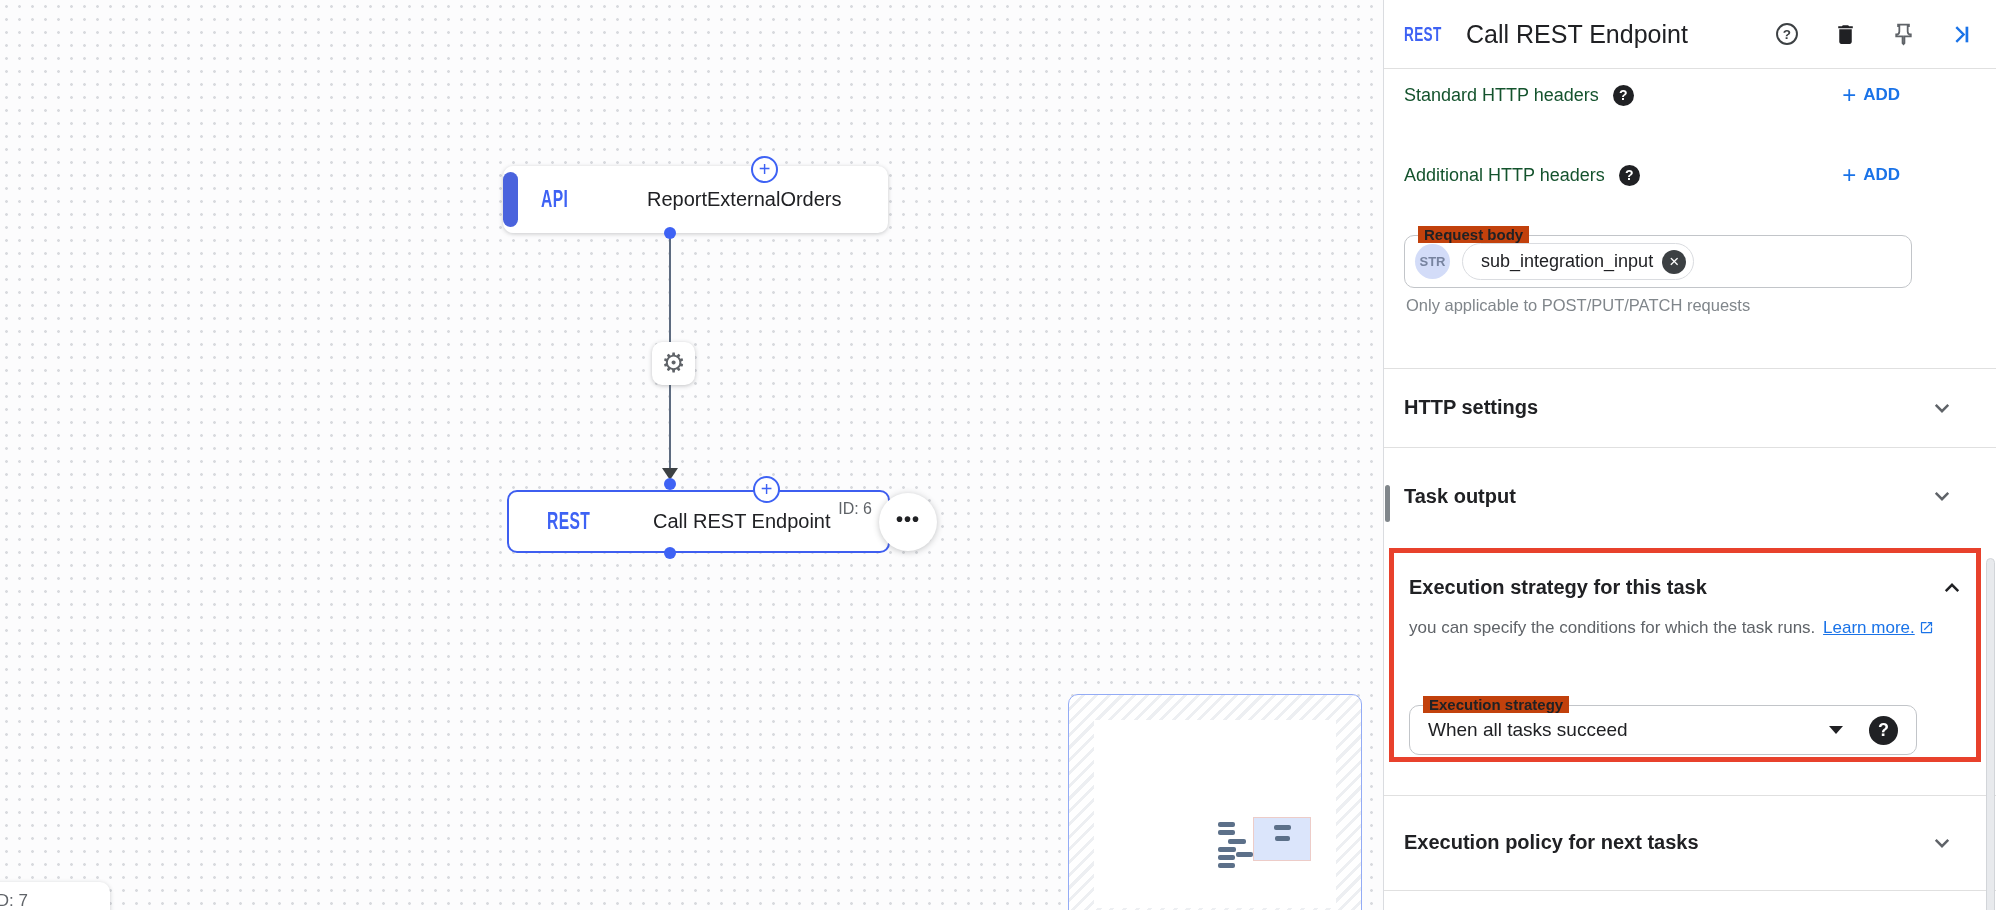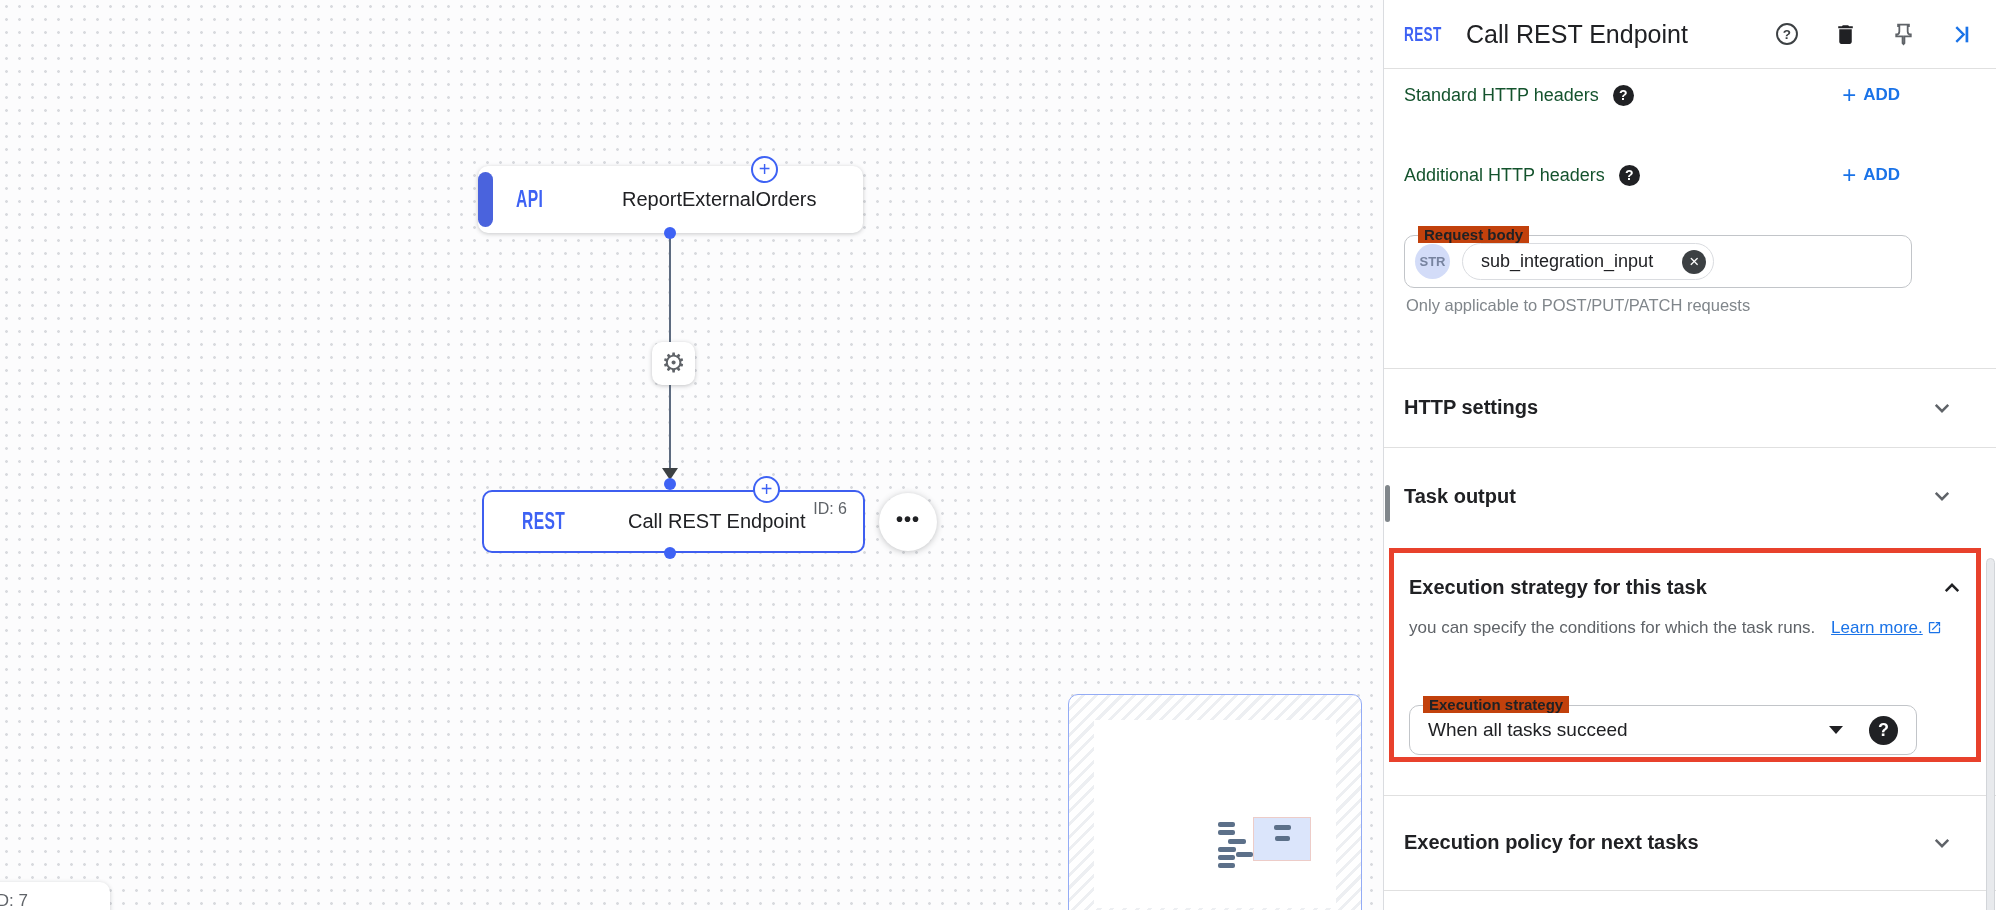--- a/index.html
+++ b/index.html
@@ -8,21 +8,21 @@
 
   
   .canvas { position:absolute; left:0; top:0; width:1383px; height:910px; background-color:#fcfcfd;
     background-image:radial-gradient(circle, #d8dade 1.3px, transparent 1.5px); background-size:13px 13px; }
 
   .edge-line { position:absolute; left:669px; top:233px; width:2px; height:240px; background:#5d6b80; }
   .edge-arrow { position:absolute; left:662px; top:468px; width:0; height:0;
     border-left:8px solid transparent; border-right:8px solid transparent; border-top:12px solid #3c4043; }
 
   .node { position:absolute; background:#fff; border-radius:10px; box-shadow:0 1px 4px rgba(60,64,67,.28);
-    display:flex; align-items:center; }
+    display:flex; align-items:center;margin-left:25px; }
   .node-api { left:478px; top:166px; width:385px; height:67px; }
   .node-rest { left:482px; top:490px; width:383px; height:63px; border:2.5px solid #3e5ef0; box-shadow:none; }
   .accent-bar { position:absolute; left:0; top:6px; width:15px; height:55px; background:#4a63dd; border-radius:8px; }
   .brandglyph { display:inline-block; font-weight:700; color:#3e62f4; transform:scaleX(.68); transform-origin:left center; letter-spacing:0.5px; }
   .node .brandglyph { font-size:23px; margin-left:38px; width:70px; }
   .node-title { font-size:20px; color:#202124; margin-left:36px; white-space:nowrap; }
   .node-id { position:absolute; right:16px; top:8px; font-size:16px; color:#5f6368; }
 
   .conn-dot { position:absolute; width:12px; height:12px; border-radius:50%; background:#3e62f4; z-index:5; }
   .plus-circle { position:absolute; width:27px; height:27px; border-radius:50%; background:#fff; border:2px solid #3e62f4;
@@ -65,34 +65,34 @@
   .add-btn { margin-left:auto; display:inline-flex; align-items:center; background:none; border:none; cursor:pointer;
     color:#1a73e8; font-weight:700; font-size:17px; font-family:"Liberation Sans",sans-serif; }
   .add-plus { font-size:24px; font-weight:400; margin-right:7px; line-height:1; }
 
   .field { position:absolute; border:1.5px solid #c2c5c9; border-radius:10px; background:#fff; display:flex; align-items:center; }
   .field-label { position:absolute; top:-10px; left:13px; background:#c2410c; padding:0 6px; font-size:15px; font-weight:700; color:#202124; white-space:nowrap; }
   .req-field { left:20px; top:235px; width:508px; height:53px; padding:0 10px; }
   .type-badge { width:35px; height:35px; border-radius:50%; background:#d3dcf8; color:#77839f; font-size:13px; font-weight:700;
     display:flex; align-items:center; justify-content:center; flex:0 0 auto; }
   .chip { display:inline-flex; align-items:center; height:37px; border:1.5px solid #dadce0; border-radius:20px;
-    padding:0 7px 0 18px; margin-left:12px; background:#fff;gap:20px; }
+    padding:0 7px 0 18px; margin-left:12px; background:#fff; }
   .chip-text { font-size:18px; color:#202124; white-space:nowrap; }
   .chip-x { width:24px; height:24px; border-radius:50%; background:#3c4043; color:#fff; font-size:17px; line-height:23px;
     text-align:center; margin-left:9px; cursor:pointer; }
   .helper-text { position:absolute; left:22px; top:296px; font-size:16.5px; color:#80868b; white-space:nowrap; }
 
   .collapse-row { position:absolute; left:0; right:0; display:flex; align-items:center; padding:0 44px 0 20px; cursor:pointer; }
   .collapse-title { font-size:20px; font-weight:700; color:#202124; }
   .chev { margin-left:auto; }
 
   .red-box { position:absolute; left:5px; top:548px; width:592px; height:214px; border:5px solid #e8412c; }
   .rb-titlerow { position:absolute; left:15px; right:14px; top:23px; display:flex; align-items:center; cursor:pointer; }
   .rb-desc { position:absolute; left:15px; top:62px; font-size:17px; color:#5f6368; line-height:25px; white-space:nowrap; }
-  .rb-desc a { color:#1a73e8; margin-left:11px; }
+  .rb-desc a { color:#1a73e8; margin-left:3px; }
   .ext-ic { margin-left:4px; vertical-align:-2px; }
   .strat-field { left:15px; top:152px; width:508px; height:50px; padding:0 18px; }
   .strat-value { font-size:19px; color:#202124; white-space:nowrap; }
   .caret-down { width:0; height:0; border-left:7px solid transparent; border-right:7px solid transparent;
     border-top:8px solid #202124; margin-left:auto; cursor:pointer; }
   .strat-field .qchip { margin-left:26px; }
 
   .scroll-thumb { position:absolute; right:1px; top:558px; width:9px; height:360px; background:#e8eaed;
     border:1px solid #d2d5d9; border-radius:5px 5px 0 0; }
   .side-pill { position:absolute; left:1px; top:485px; width:5px; height:37px; background:#80868b; border-radius:3px; }

